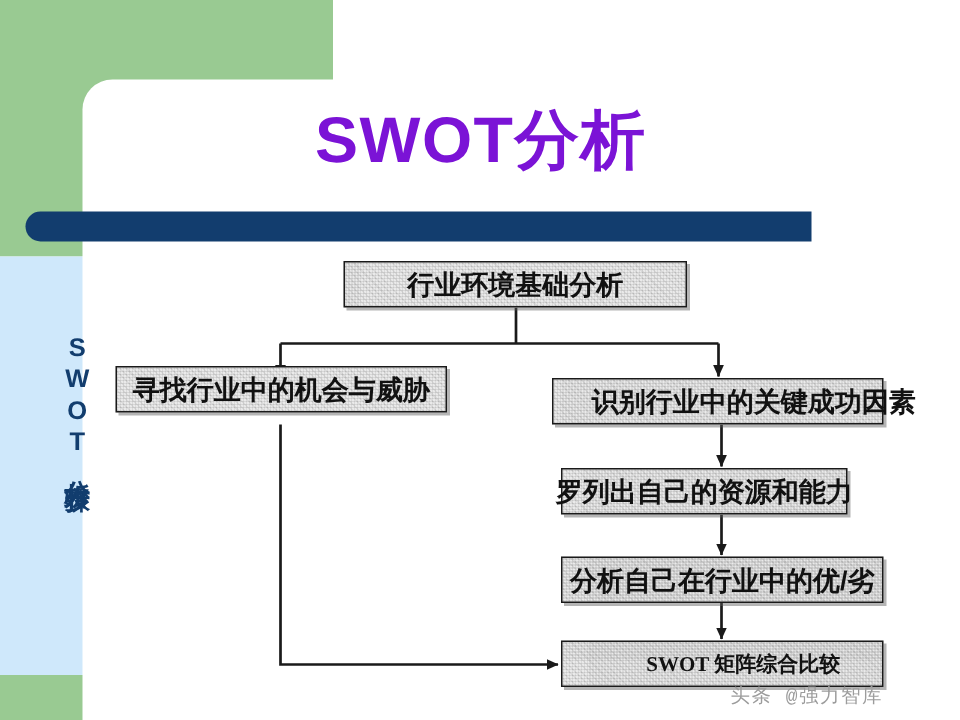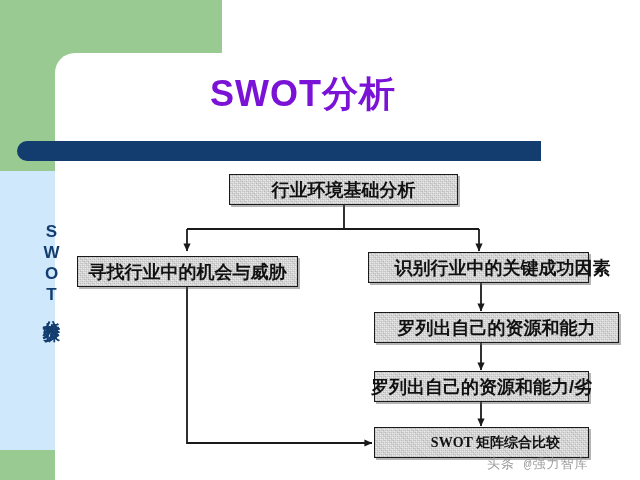--- a/index.html
+++ b/index.html
@@ -41,21 +41,21 @@
     position:absolute;left:17px;top:141px;width:524px;height:20px;
     background:#123d6e;
     border-top-left-radius:10px;
     border-bottom-left-radius:10px;
   }
 
   
   .title{
     position:absolute;left:210px;top:66px;width:330px;height:56px;
     color:#7b13d6;
-    font-size:36px;
+    font-size:43px;
     font-weight:bold;
     line-height:56px;
     letter-spacing:1px;
     white-space:nowrap;
   }
 
   
   .side-label{
     position:absolute;left:8px;top:222px;width:52px;
     color:#123d6e;
@@ -85,23 +85,23 @@
     color:#111111;
     font-weight:bold;
     display:flex;
     align-items:center;
     justify-content:center;
     text-align:center;
     white-space:nowrap;
     font-size:18px;
   }
   .node.n-top{left:229px;top:174px;width:229px;height:31px;}
-  .node.n-left{left:77px;top:256px;width:221px;height:31px;}
+  .node.n-left{left:77px;top:244px;width:221px;height:31px;}
   .node.n-r1{left:368px;top:252px;width:221px;height:31px;padding-left:48px;}
-  .node.n-r2{left:374px;top:312px;width:245px;height:31px;}
+  .node.n-r2{left:374px;top:312px;width:191px;height:31px;}
   .node.n-r3{left:374px;top:371px;width:215px;height:31px;}
   .node.n-bot{left:374px;top:427px;width:215px;height:31px;font-family:"Liberation Serif","DejaVu Serif",serif;font-size:14px;padding-left:28px;}
 
   
   .watermark{
     position:absolute;left:487px;top:455px;
     color:#9c9c9c;
     font-size:13px;
     white-space:nowrap;
     letter-spacing:1px;
@@ -147,18 +147,18 @@
       <path d="M481,402 L481,426" marker-end="url(#ah)"></path>
 
       <path d="M187,283 L187,443 L372,443" marker-end="url(#ah)"></path>
     </g>
   </svg>
 
   <div class="node n-top">行业环境基础分析</div>
   <div class="node n-left">寻找行业中的机会与威胁</div>
   <div class="node n-r1">识别行业中的关键成功因素</div>
   <div class="node n-r2">罗列出自己的资源和能力</div>
-  <div class="node n-r3">罗列出自己的资源和能力/劣</div>
+  <div class="node n-r3">分析自己在行业中的优/劣</div>
   <div class="node n-bot">SWOT 矩阵综合比较</div>
 
   <div class="watermark">头条 @强力智库</div>
 
 </div>
 
 </body></html>

